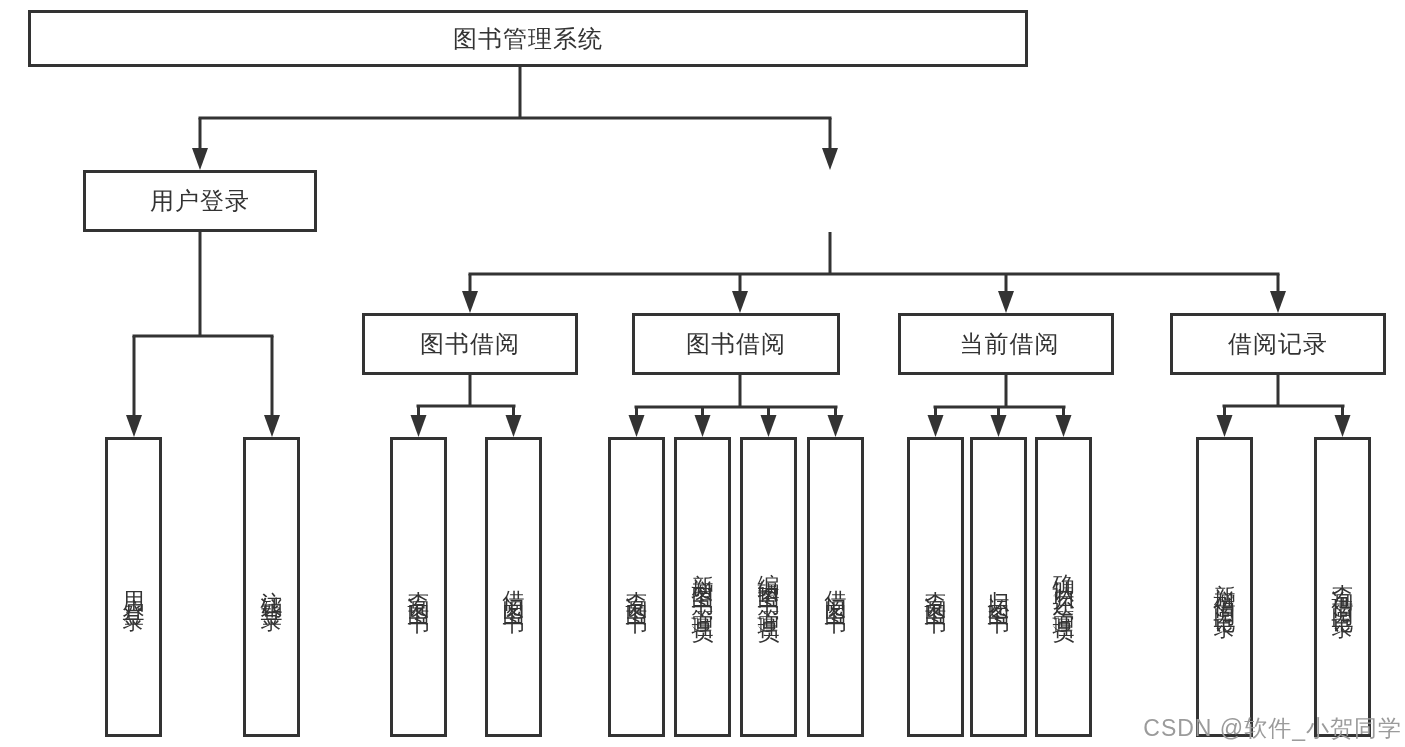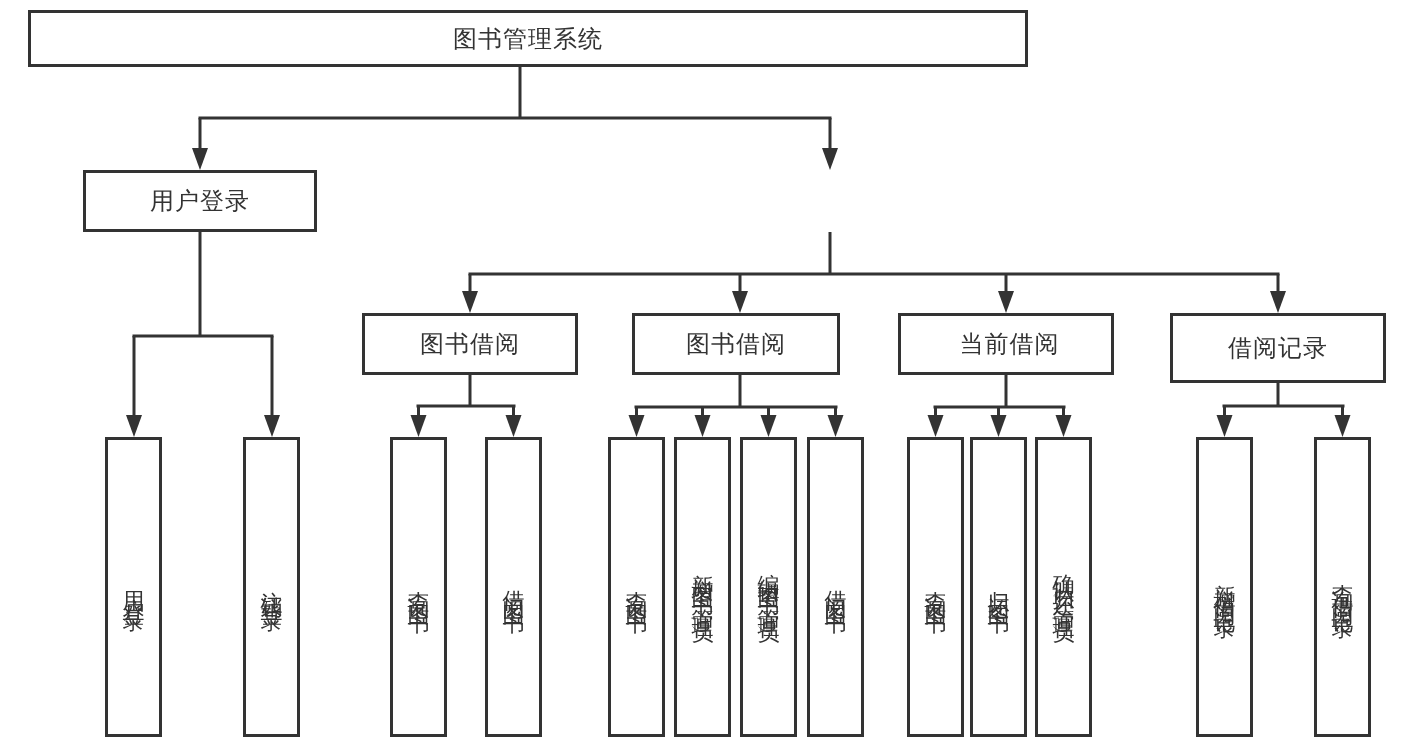--- a/index.html
+++ b/index.html
@@ -116,33 +116,34 @@
       <polygon points="1334.5,415 1350.5,415 1342.5,437" fill="#333333"></polygon>
     </svg>
 
   <div class="hbox" style="left:28px; top:10px; width:1000px; height:57px;">图书管理系统</div>
 
   <div class="hbox" style="left:83px; top:170px; width:234px; height:62px;">用户登录</div>
 
   <div class="hbox" style="left:362px; top:313px; width:216px; height:62px;">图书借阅</div>
   <div class="hbox" style="left:632px; top:313px; width:208px; height:62px;">图书借阅</div>
   <div class="hbox" style="left:898px; top:313px; width:216px; height:62px;padding-left:7px;">当前借阅</div>
-  <div class="hbox" style="left:1170px; top:313px; width:216px; height:70px;">借阅记录</div>
+  <div class="hbox" style="left:1170px; top:313px; width:216px; height:62px;">借阅记录</div>
 
   <div class="vbox" style="left:105px; top:437px; width:57px; height:300px;">用户登录</div>
   <div class="vbox" style="left:243px; top:437px; width:57px; height:300px;">注销登录</div>
 
   <div class="vbox" style="left:390px; top:437px; width:57px; height:300px;">查询图书</div>
   <div class="vbox" style="left:485px; top:437px; width:57px; height:300px;">借阅图书</div>
 
   <div class="vbox" style="left:608px; top:437px; width:57px; height:300px;">查询图书</div>
   <div class="vbox" style="left:674px; top:437px; width:57px; height:300px;">新增图书（管理员）</div>
   <div class="vbox" style="left:740px; top:437px; width:57px; height:300px;">编辑图书（管理员）</div>
   <div class="vbox" style="left:807px; top:437px; width:57px; height:300px;">借阅图书</div>
 
   <div class="vbox" style="left:907px; top:437px; width:57px; height:300px;">查询图书</div>
   <div class="vbox" style="left:970px; top:437px; width:57px; height:300px;">归还图书</div>
   <div class="vbox" style="left:1035px; top:437px; width:57px; height:300px;">确认归还（管理员）</div>
 
   <div class="vbox" style="left:1196px; top:437px; width:57px; height:300px;">新增借阅记录</div>
   <div class="vbox" style="left:1314px; top:437px; width:57px; height:300px;">查询借阅记录</div>
 
+  <div class="watermark">CSDN @软件_小贺同学</div>
 </div>
 
 </body></html>

